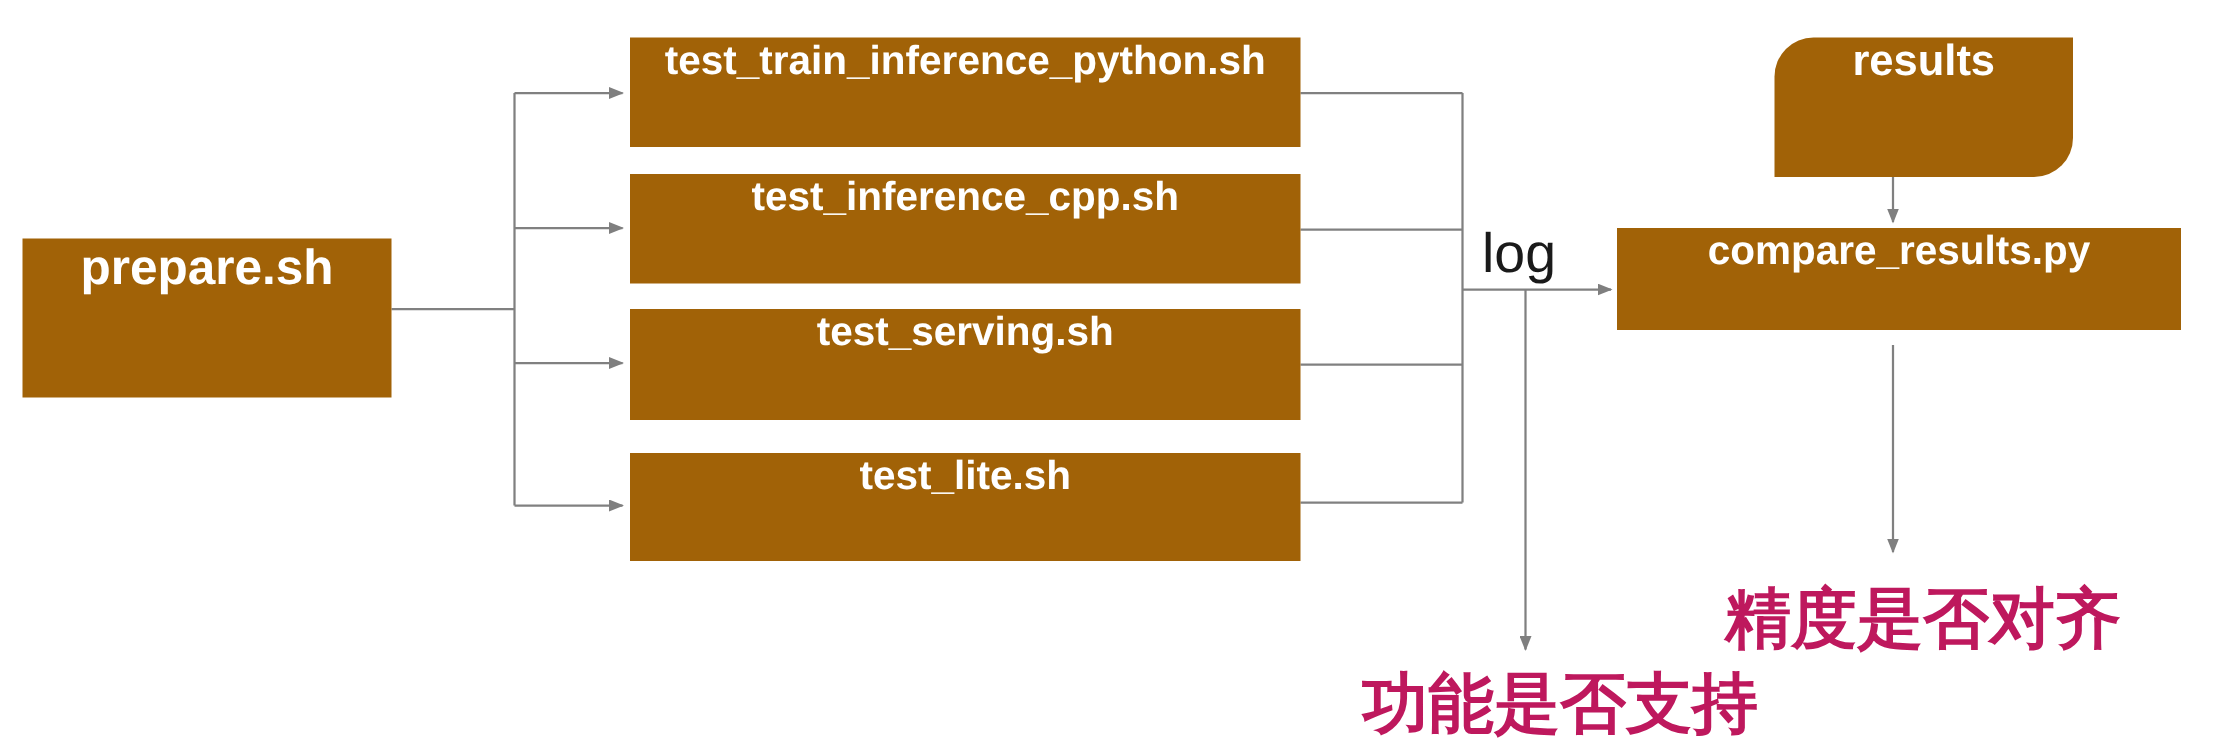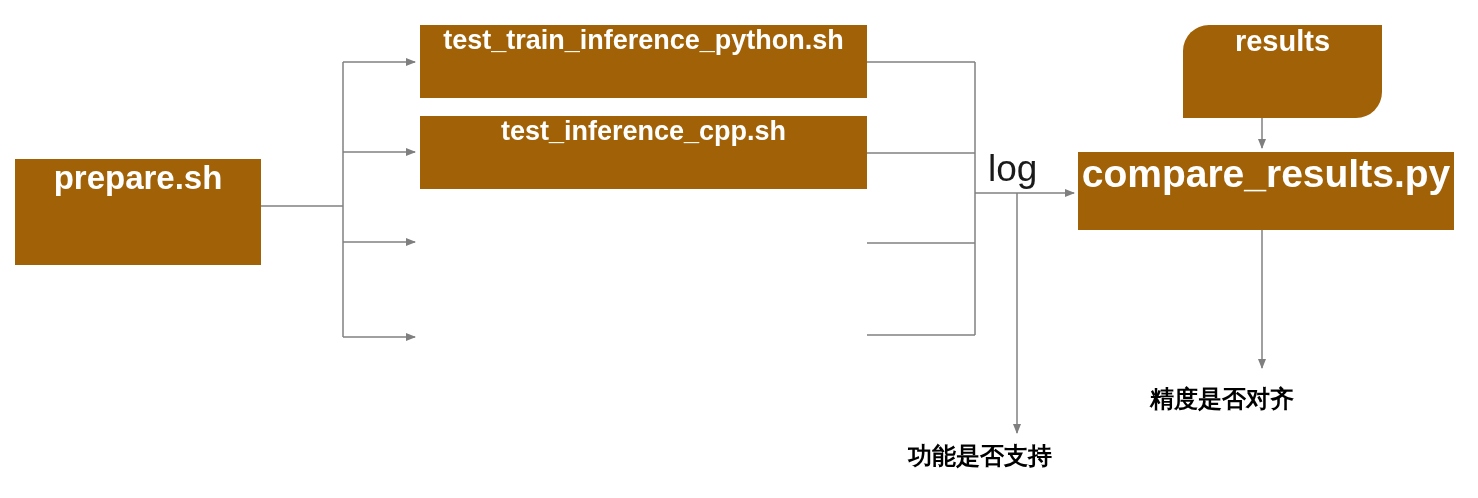--- a/index.html
+++ b/index.html
@@ -34,38 +34,38 @@
     text-align: center;
     box-sizing: border-box;
     white-space: nowrap;
   }
   .node-prepare   { left: 15px;   top: 159px; width: 246px; height: 106px; font-size: 33px; }
   .node-test      { left: 420px;  width: 447px; height: 73px; font-size: 27px; }
   .node-test-0    { top: 25px; }
   .node-test-1    { top: 116px; }
   .node-test-2    { top: 206px; height: 74px; }
   .node-test-3    { top: 302px; height: 72px; }
-  .node-compare   { left: 1078px; top: 152px; width: 376px; height: 78px; font-size: 39px; }
+  .node-compare   { left: 1078px; top: 152px; width: 376px; height: 68px; font-size: 27px; }
   .node-results   { left: 1183px; top: 25px;  width: 199px; height: 93px; font-size: 29px;
                     border-radius: 26px 0 26px 0; }
   .label-log {
     position: absolute;
     left: 988px;
     top: 148px;
     font-size: 37px;
     color: #1a1a1a;
     font-weight: 400;
   }
   .label-red {
     position: absolute;
     width: 224px;
-    text-align: left;
-    font-size: 24px;
+    text-align: right;
+    font-size: 44px;
     font-weight: 700;
-    color: #000000;
+    color: #be185d;
     white-space: nowrap;
   }
   .label-function  { left: 908px;  top: 440px; }
   .label-precision { left: 1150px; top: 383px; }
 </style>
 </head>
 <body>
 
 <div class="canvas">
 
@@ -102,20 +102,26 @@
   <div class="node node-prepare">
     <span>prepare.sh</span>
   </div>
 
   <div class="node node-test node-test-0">
     <span>test_train_inference_python.sh</span>
   </div>
   <div class="node node-test node-test-1">
     <span>test_inference_cpp.sh</span>
   </div>
+  <div class="node node-test node-test-2">
+    <span>test_serving.sh</span>
+  </div>
+  <div class="node node-test node-test-3">
+    <span>test_lite.sh</span>
+  </div>
 
   <div class="node node-compare">
     <span>compare_results.py</span>
   </div>
 
   <div class="node node-results">
     <span>results</span>
   </div>
 
   <div class="label-log">log</div>

